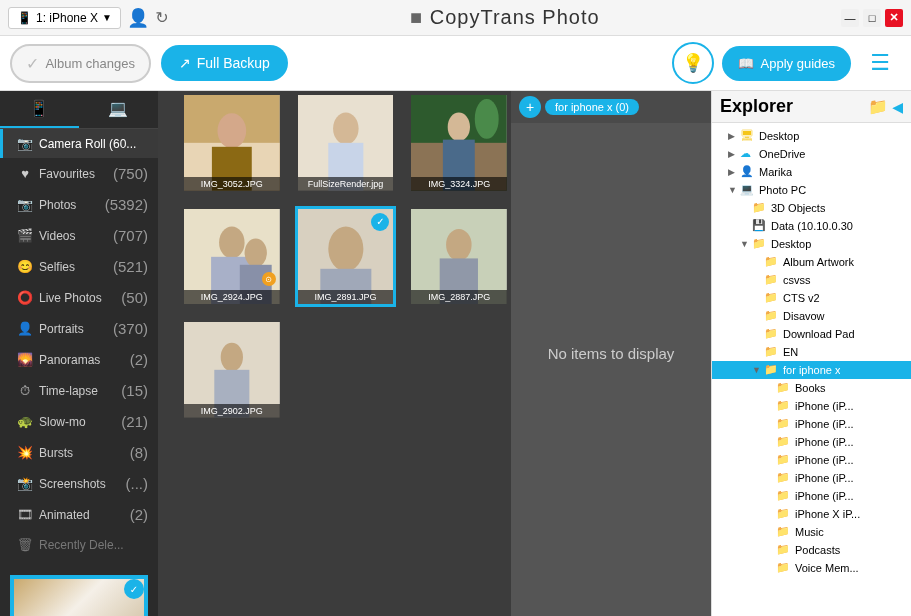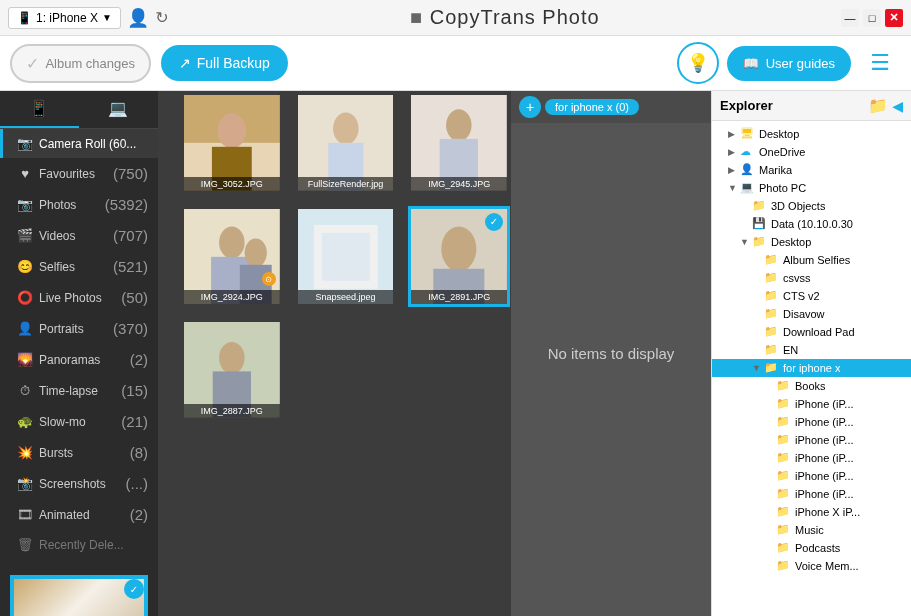--- a/index.html
+++ b/index.html
@@ -147,21 +147,21 @@
 
     
     #explorer {
       width: 200px; min-width: 200px; background: white; border-left: 1px solid #ddd;
       display: flex; flex-direction: column; overflow: hidden;
     }
     #explorer-header {
       display: flex; align-items: center; padding: 5px 8px; gap: 4px;
       background: #f5f5f5; border-bottom: 1px solid #ddd;
     }
-    #explorer-title { font-size: 13px; font-weight: 600; flex: 1; }
+    #explorer-title { font-size: 18px; font-weight: 600; flex: 1; }
     .exp-icon-btn { background: none; border: none; cursor: pointer; font-size: 14px; }
     #explorer-tree { flex: 1; overflow-y: auto; padding: 4px 0; font-size: 11px; }
     .tree-item {
       display: flex; align-items: center; padding: 2px 4px; cursor: pointer;
       white-space: nowrap; overflow: hidden;
     }
     .tree-item.highlighted { background: #1ab3e8; color: white; }
     .tree-indent { width: 12px; flex-shrink: 0; }
     .tree-expand { width: 12px; font-size: 9px; color: #666; flex-shrink: 0; }
     .tree-icon { width: 16px; height: 14px; flex-shrink: 0; display: inline-block; margin-right: 3px; }
@@ -207,21 +207,21 @@
     <span>Album changes</span>
   </button>
   <button id="full-backup-btn">
     <span>↗</span>
     <span>Full Backup</span>
   </button>
   <div id="toolbar-right">
     <button class="toolbar-icon-btn">💡</button>
     <button id="user-guides-btn">
       <span>📖</span>
-      <span>User guides</span>
+      <span>Apply guides</span>
     </button>
     <button class="menu-icon-btn">☰</button>
   </div>
 </div>
 
 <div id="main">
 
   <div id="sidebar">
     <div id="sidebar-tabs">
       <div class="sidebar-tab active">📱</div>
@@ -332,59 +332,52 @@
         <div class="photo-thumb photo-sim-2">
           <svg width="100%" height="100%" viewBox="0 0 120 120">
             <rect width="120" height="120" fill="#e8e0d0"></rect>
             <ellipse cx="60" cy="42" rx="16" ry="20" fill="#d4b896"></ellipse>
             <rect x="38" y="60" width="44" height="60" fill="#c8d4e8"></rect>
           </svg>
         </div>
         <div class="photo-label">FullSizeRender.jpg</div>
       </div>
 
-
       <div class="photo-item">
-        <div class="photo-thumb photo-sim-4">
+        <div class="photo-thumb photo-sim-3">
           <svg width="100%" height="100%" viewBox="0 0 120 120">
-            <rect width="120" height="120" fill="#e8e0d8"></rect>
-            <ellipse cx="60" cy="38" rx="16" ry="20" fill="#c4a882"></ellipse>
-            <rect x="36" y="55" width="48" height="65" fill="#c0c8d8"></rect>
+            <rect width="120" height="120" fill="#2d5a2d"></rect>
+            <rect y="60" width="120" height="60" fill="#8b7355"></rect>
+            <ellipse cx="60" cy="40" rx="14" ry="18" fill="#d4b896"></ellipse>
+            <rect x="40" y="56" width="40" height="64" fill="#4a6a8a"></rect>
+
+            <ellipse cx="95" cy="30" rx="15" ry="25" fill="#4a8a4a"></ellipse>
           </svg>
         </div>
-        <div class="photo-label">IMG_2945.JPG</div>
-      </div>
+        <div class="photo-label">IMG_3324.JPG</div>
+      </div>
+
 
 
 
       <div class="photo-item">
         <div class="photo-thumb photo-sim-7">
           <svg width="100%" height="100%" viewBox="0 0 120 120">
             <rect width="120" height="120" fill="#e8e0c8"></rect>
             <ellipse cx="60" cy="42" rx="16" ry="20" fill="#c4a882"></ellipse>
             <rect x="34" y="60" width="52" height="60" fill="#a8b0c8"></rect>
 
             <ellipse cx="90" cy="55" rx="14" ry="18" fill="#c4a882"></ellipse>
             <rect x="70" y="70" width="40" height="50" fill="#8890a8"></rect>
           </svg>
         </div>
         <div class="photo-badge">⊙</div>
         <div class="photo-label">IMG_2924.JPG</div>
       </div>
 
-      <div class="photo-item">
-        <div class="photo-thumb photo-sim-8">
-          <svg width="100%" height="100%" viewBox="0 0 120 120">
-            <rect width="120" height="120" fill="#d8e8f0"></rect>
-            <rect x="20" y="20" width="80" height="80" fill="#f0f0f0"></rect>
-            <rect x="30" y="30" width="60" height="60" fill="#e0e8f0"></rect>
-          </svg>
-        </div>
-        <div class="photo-label">Snapseed.jpeg</div>
-      </div>
 
       <div class="photo-item selected">
         <div class="photo-thumb" style="background:linear-gradient(135deg,#c9a96e,#e8e0c8,#b8a8c8);">
           <svg width="100%" height="100%" viewBox="0 0 120 120">
             <rect width="120" height="120" fill="#d8d0c0"></rect>
             <ellipse cx="60" cy="50" rx="22" ry="28" fill="#c4a882"></ellipse>
             <rect x="28" y="75" width="64" height="45" fill="#a0a8b8"></rect>
           </svg>
         </div>
         <div style="position:absolute;top:4px;right:4px;background:#1ab3e8;width:18px;height:18px;border-radius:50%;display:flex;align-items:center;justify-content:center;color:white;font-size:10px;">✓</div>
@@ -396,20 +389,30 @@
           <svg width="100%" height="100%" viewBox="0 0 120 120">
             <rect width="120" height="120" fill="#c8d0b8"></rect>
             <ellipse cx="60" cy="45" rx="16" ry="20" fill="#c4a882"></ellipse>
             <rect x="36" y="62" width="48" height="58" fill="#9098a8"></rect>
           </svg>
         </div>
         <div class="photo-label">IMG_2887.JPG</div>
       </div>
 
 
+      <div class="photo-item">
+        <div class="photo-thumb photo-sim-4">
+          <svg width="100%" height="100%" viewBox="0 0 120 120">
+            <rect width="120" height="120" fill="#e0d8c8"></rect>
+            <ellipse cx="60" cy="44" rx="14" ry="18" fill="#c4a882"></ellipse>
+            <rect x="38" y="60" width="44" height="60" fill="#a8b0c0"></rect>
+          </svg>
+        </div>
+        <div class="photo-label">IMG_2902.JPG</div>
+      </div>
 
     </div>
   </div>
 
   <div id="right-panel">
     <div id="right-panel-header">
       <div id="add-icon">+</div>
       <div id="for-iphone-badge">for iphone x (0)</div>
     </div>
     <div class="no-items-text">No items to display</div>
@@ -467,21 +470,21 @@
         <span class="tree-expand">▼</span>
         <span class="tree-icon" style="color:#f5c518;">📁</span>
         <span class="tree-label">Desktop</span>
       </div>
       <div class="tree-item">
         <span class="tree-indent"></span>
         <span class="tree-indent"></span>
         <span class="tree-indent"></span>
         <span class="tree-expand"></span>
         <span class="tree-icon" style="color:#f5c518;">📁</span>
-        <span class="tree-label">Album Selfies</span>
+        <span class="tree-label">Album Artwork</span>
       </div>
       <div class="tree-item">
         <span class="tree-indent"></span>
         <span class="tree-indent"></span>
         <span class="tree-indent"></span>
         <span class="tree-expand"></span>
         <span class="tree-icon" style="color:#f5c518;">📁</span>
         <span class="tree-label">csvss</span>
       </div>
       <div class="tree-item">

